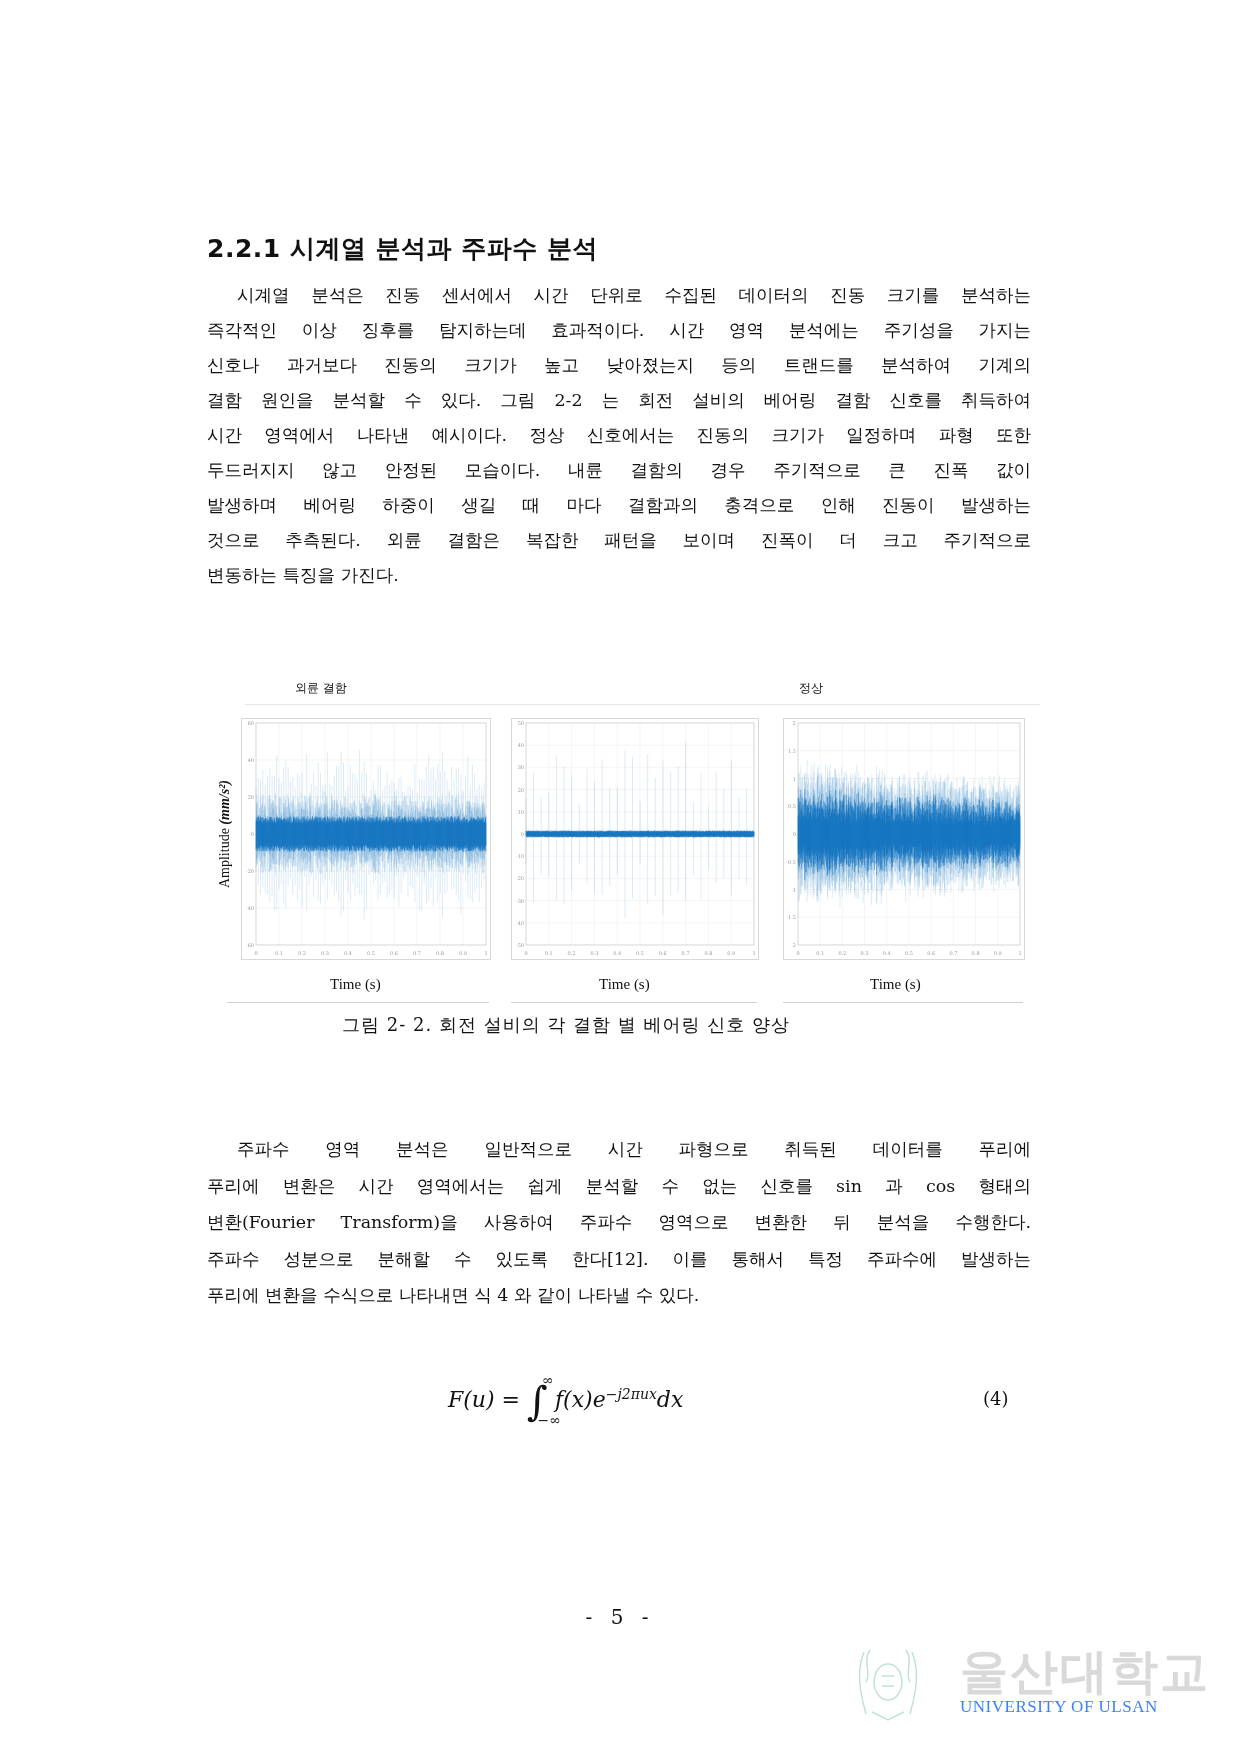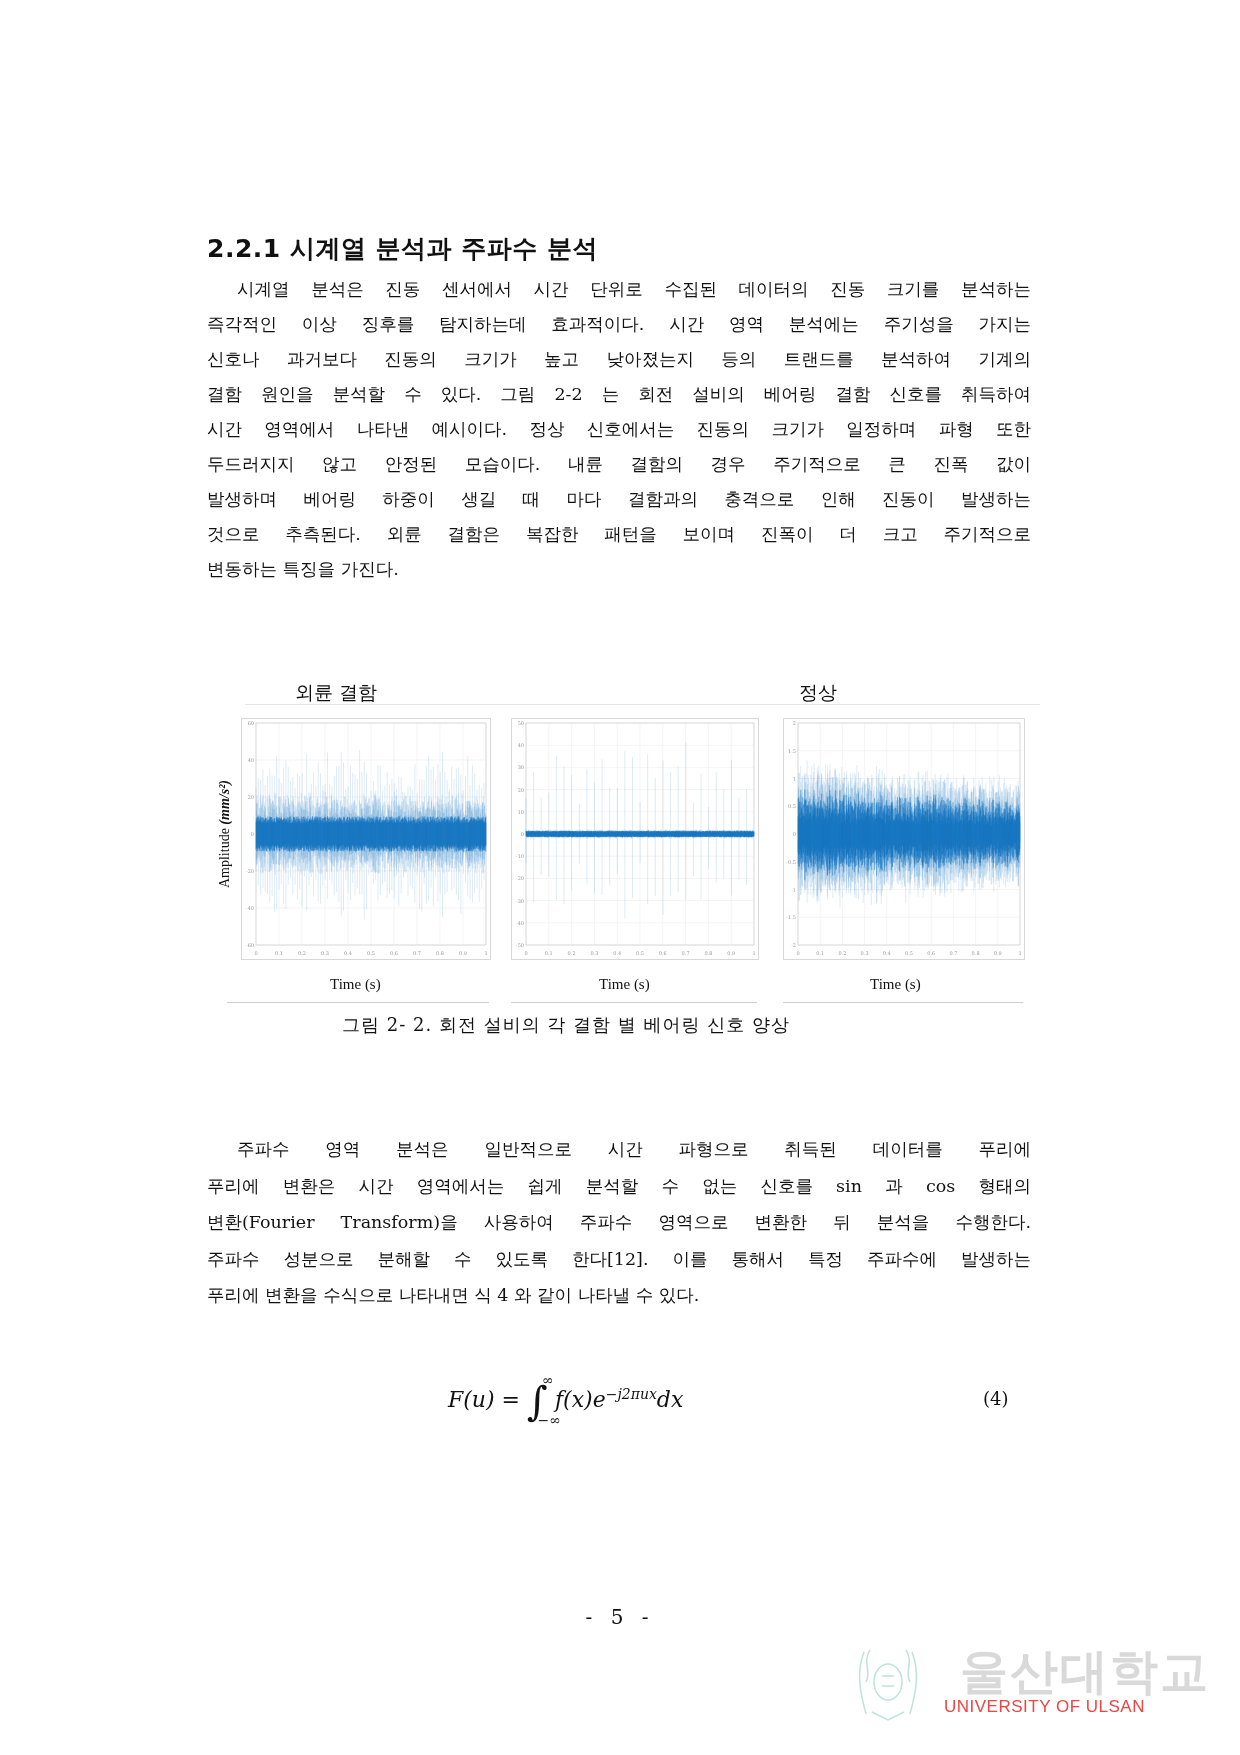--- a/index.html
+++ b/index.html
@@ -4,27 +4,27 @@
 <style>
   html, body { margin: 0; padding: 0; background: #ffffff; }
   body { width: 1240px; height: 1755px; position: relative; overflow: hidden;
          font-family: "DejaVu Serif", "Liberation Serif", serif; color: #111; }
   .heading { position: absolute; left: 207px; top: 232px; font-size: 25px; font-weight: bold;
              font-family: "DejaVu Sans", sans-serif; letter-spacing: 0.5px; }
   .para { position: absolute; left: 207px; width: 824px; font-size: 17.5px; text-align: justify;
           text-align-last: left; }
   .para .line { display: block; white-space: nowrap; text-align: justify; text-align-last: justify; height: 35px; line-height: 35px; overflow: visible; }
   .para .line.last { text-align-last: left; }
-  .p1 { top: 272px; }
+  .p1 { top: 278px; }
   .p2 { top: 1131px; }
   .p2 .line { height: 36.5px; line-height: 36.5px; }
   .indent { padding-left: 30px; }
 
   .figure { position: absolute; left: 205px; top: 676px; width: 835px; height: 340px; }
-  .fig-title { position: absolute; top: 4px; font-size: 19px; font-family: "DejaVu Sans", sans-serif; }
+  .fig-title { position: absolute; top: 4px; font-size: 12px; font-family: "DejaVu Sans", sans-serif; }
   .fig-title-rule { position: absolute; top: 28px; height: 1px; background: #e6e6e6; }
   .panel { position: absolute; top: 42px; height: 240px; border: 1px solid #d8d8d8; background: #fff; }
   .panel svg { position: absolute; left: 0; top: 0; }
   .xlabel { position: absolute; top: 300px; font-size: 15px; font-family: "Liberation Serif", serif; }
   .xrule { position: absolute; top: 326px; height: 1px; background: #cfcfcf; }
   .ylabel { position: absolute; left: -60px; top: 150px; transform: rotate(-90deg); transform-origin: center;
             font-size: 14px; font-family: "Liberation Serif", serif; white-space: nowrap; width: 160px; text-align: center; }
   .ylabel i { font-weight: bold; }
 
   .caption { position: absolute; left: 0; width: 1132px; top: 1013px; text-align: center; font-size: 18px; letter-spacing: 1px; }
@@ -34,21 +34,21 @@
   .equation .lim-up { position: relative; font-size: 14px; top: -22px; left: -6px; font-style: normal; }
   .equation .lim-low { position: relative; font-size: 14px; top: 18px; left: -22px; font-style: normal; }
   .equation sup { font-size: 14px; }
   .eq-number { position: absolute; left: 983px; top: 1388px; font-size: 18px; }
 
   .page-number { position: absolute; left: 0; width: 1240px; top: 1605px; text-align: center; font-size: 20px; letter-spacing: 6px; }
 
   .logo { position: absolute; left: 852px; top: 1640px; width: 370px; height: 90px; text-align: right; }
   .logo-emblem { position: absolute; left: 0; top: 2px; width: 72px; height: 80px; }
   .logo-kr { position: absolute; left: 108px; top: 0px; font-size: 48px; color: #d9d9d9; font-family: "DejaVu Sans", sans-serif; font-weight: bold; letter-spacing: 2px; }
-  .logo-en { position: absolute; left: 92px; top: 57px; font-size: 17px; color: #ef4444; font-family: Liberation Sans, sans-serif; letter-spacing: 0.5px; }
+  .logo-en { position: absolute; left: 108px; top: 57px; font-size: 17px; color: #3b82f6; font-family: Liberation Serif, serif; letter-spacing: 0.5px; }
 </style>
 </head>
 <body>
 
 <div class="heading">2.2.1 시계열 분석과 주파수 분석</div>
 
 <div class="para p1">
   <span class="line indent">시계열 분석은 진동 센서에서 시간 단위로 수집된 데이터의 진동 크기를 분석하는</span>
   <span class="line">즉각적인 이상 징후를 탐지하는데 효과적이다. 시간 영역 분석에는 주기성을 가지는</span>
   <span class="line">신호나 과거보다 진동의 크기가 높고 낮아졌는지 등의 트랜드를 분석하여 기계의</span>

